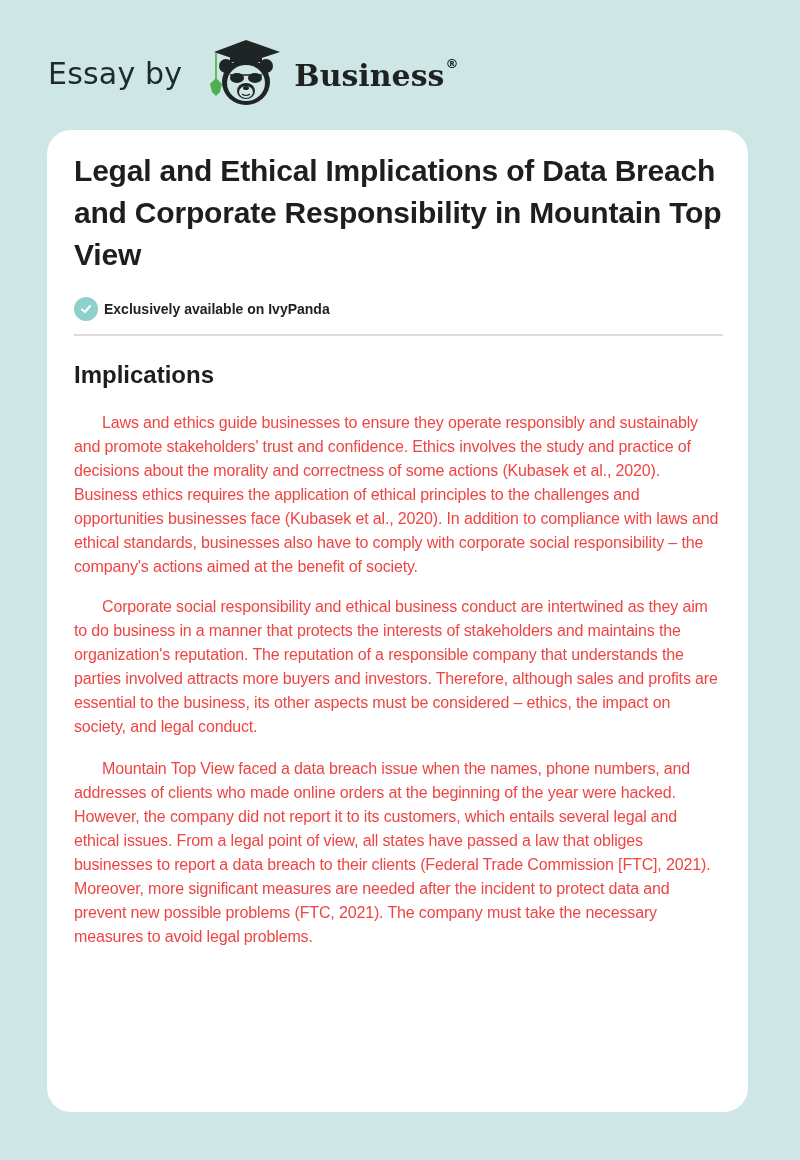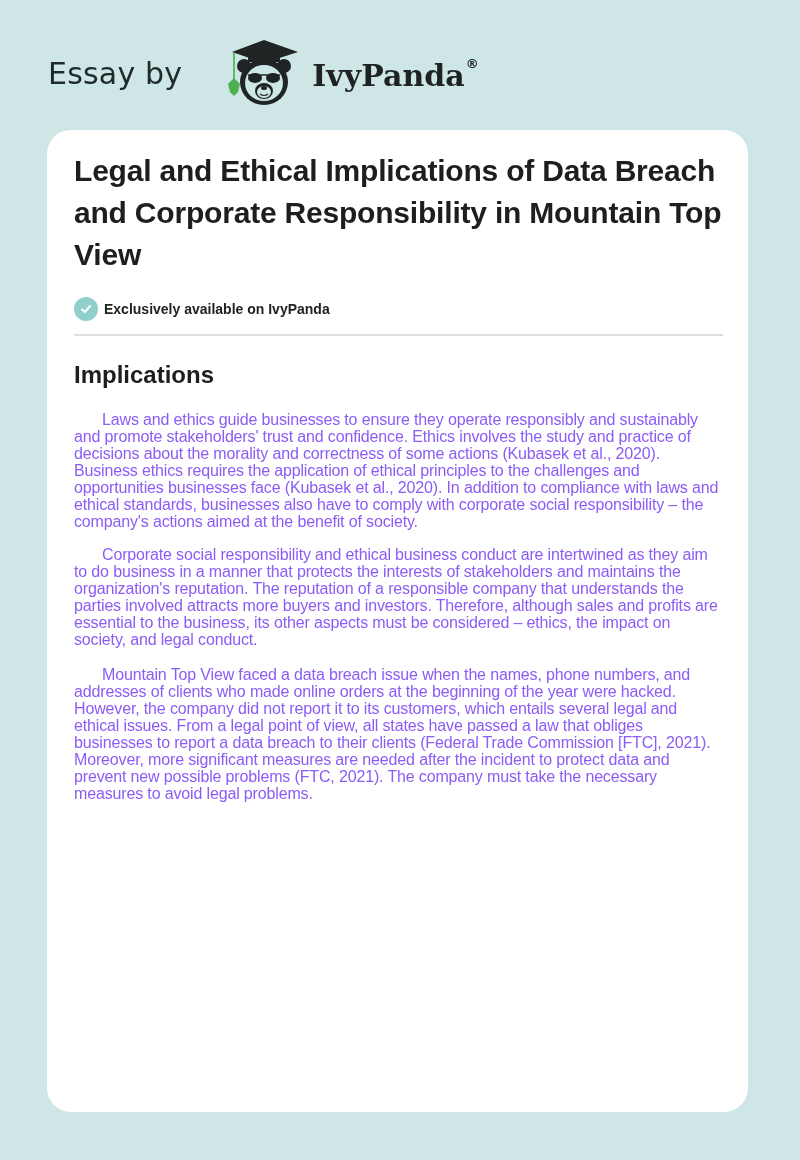--- a/index.html
+++ b/index.html
@@ -12,21 +12,20 @@
       position: relative;
       overflow: hidden;
     }
     .header {
       position: absolute;
       left: 48px;
       top: 34px;
       height: 76px;
       display: flex;
       align-items: center;
-      gap: 18px;
     }
     .essay-by {
       font-family: "DejaVu Sans", sans-serif;
       font-size: 30px;
       color: #1f2a2a;
       letter-spacing: 0.2px;
       margin-right: 18px;
       margin-top: 2px;
     }
     .logo-icon { width: 90px; height: 76px; display: block; }
@@ -106,24 +105,24 @@
     }
     h3.sub {
       font-size: 24px;
       font-weight: bold;
       margin: 0;
       line-height: 32px;
       color: #1e1e1e;
     }
     p.para {
       font-size: 16px;
-      line-height: 17px;
+      line-height: 24px;
       margin: 0;
       text-indent: 28px;
-      color: #8b5cf6;
+      color: #ef4444;
       letter-spacing: -0.15px;
     }
   </style>
 </head>
 <body>
 
 <div class="header">
   <span class="essay-by">Essay by</span>
   <a style="display:flex;align-items:center;text-decoration:none;">
     <svg class="logo-icon" viewBox="0 0 90 76">
@@ -142,21 +141,21 @@
 
       <ellipse cx="37" cy="44" rx="7" ry="5" fill="#1f2424"></ellipse>
       <ellipse cx="55" cy="44" rx="7" ry="5" fill="#1f2424"></ellipse>
       <line x1="30" y1="41" x2="62" y2="41" stroke="#1f2424" stroke-width="1.5"></line>
 
       <ellipse cx="46" cy="57" rx="9" ry="8" fill="#1f2424"></ellipse>
       <ellipse cx="46" cy="58" rx="7" ry="6" fill="#cfe6e6"></ellipse>
       <ellipse cx="46" cy="54" rx="3" ry="2" fill="#1f2424"></ellipse>
       <path d="M42,60 Q46,63 50,60" stroke="#1f2424" stroke-width="1.2" fill="none"></path>
     </svg>
-    <span class="brand"><span>IvyPanda</span><span class="reg">®</span></span>
+    <span class="brand"><span>Business</span><span class="reg">®</span></span>
   </a>
 </div>
 
 <div class="card">
   <div class="content">
     <h1 class="title">Legal and Ethical Implications of Data Breach and Corporate Responsibility in Mountain Top View</h1>
 
     <div class="badge">
       <span class="check">
         <svg width="12" height="12" viewBox="0 0 12 12">

